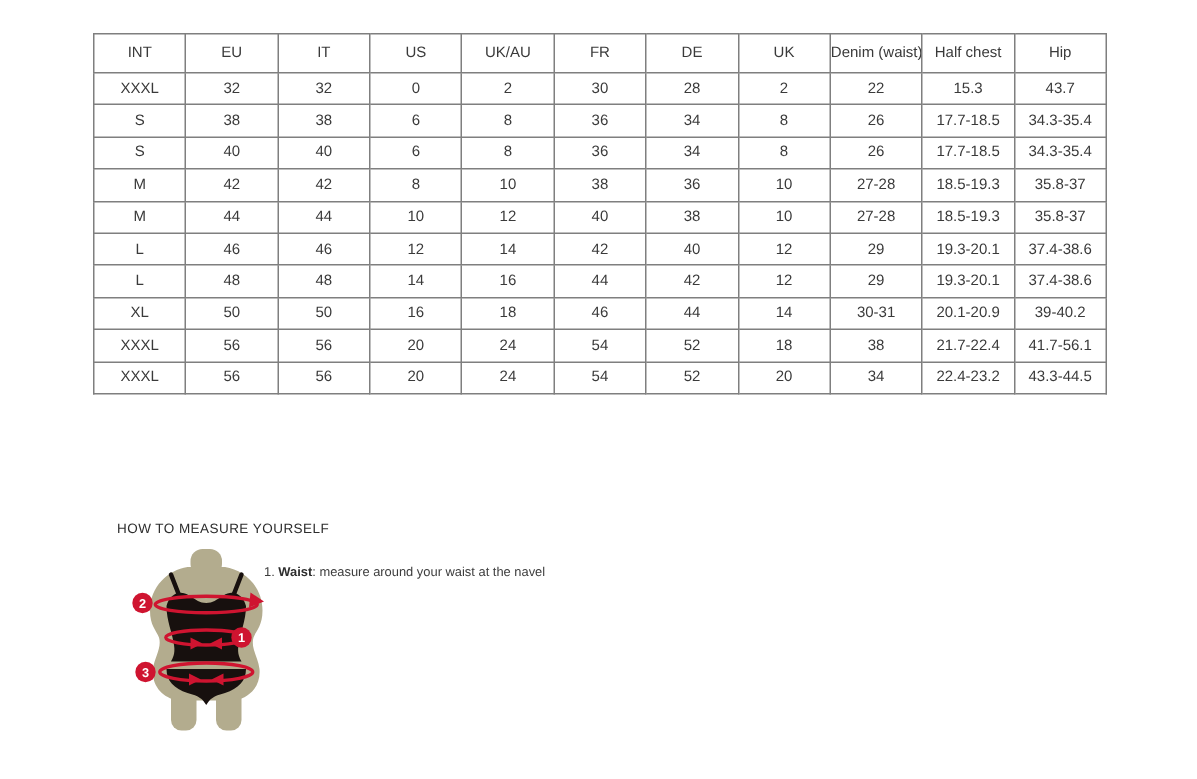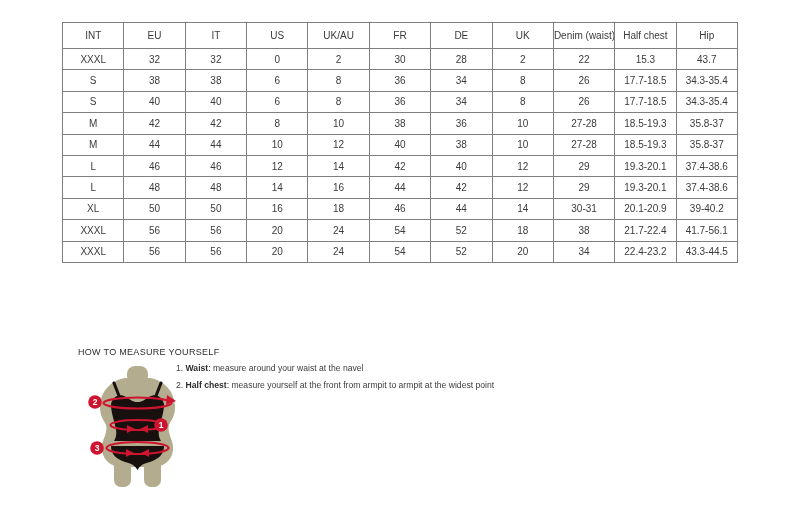--- a/index.html
+++ b/index.html
@@ -25,21 +25,21 @@
   }
   th{ height:26px;text-align:center; }
   td{ height:21.4px; }
 
   
   .measure-heading{
     position:absolute; left:78px; top:347px;
     font-size:9px; font-weight:400; color:#2d2d2d; letter-spacing:.3px;
   }
   .figure{ position:absolute; left:80px; top:362px; width:115px; height:127px; }
-  .steps{ position:absolute; left:176px; top:360px; width:420px; }
+  .steps{ position:absolute; left:176px; top:373px; width:420px; }
   .step{ font-size:8.6px; color:#3c3c3c; line-height:17.4px; white-space:nowrap; }
   .step b{ color:#2d2d2d; }
 
   
   .tan{ fill:var(--tan); }
   .suit{ fill:var(--suit); }
   .suit-stroke{ stroke:var(--suit); stroke-width:3; fill:none; stroke-linecap:round; }
   .red-stroke{ stroke:var(--red); stroke-width:2.2; fill:none; }
   .red-fill{ fill:var(--red); }
   .badge-num{ fill:#ffffff; font-family:"Liberation Sans",sans-serif;
@@ -245,16 +245,15 @@
 
     <circle class="red-fill" cx="81" cy="63" r="6.8"></circle>
     <text class="badge-num" x="81" y="66">1</text>
 
     <circle class="red-fill" cx="17" cy="86" r="6.8"></circle>
     <text class="badge-num" x="17" y="89">3</text>
   </svg>
 
   <div class="steps">
       <div class="step">1. <b>Waist</b>: measure around your waist at the navel</div>
-      <div class="step">2. <b>Half chest</b>: measure yourself at the front from armpit to armpit at the widest point</div>
     </div>
 
 </div>
 
 </body></html>

